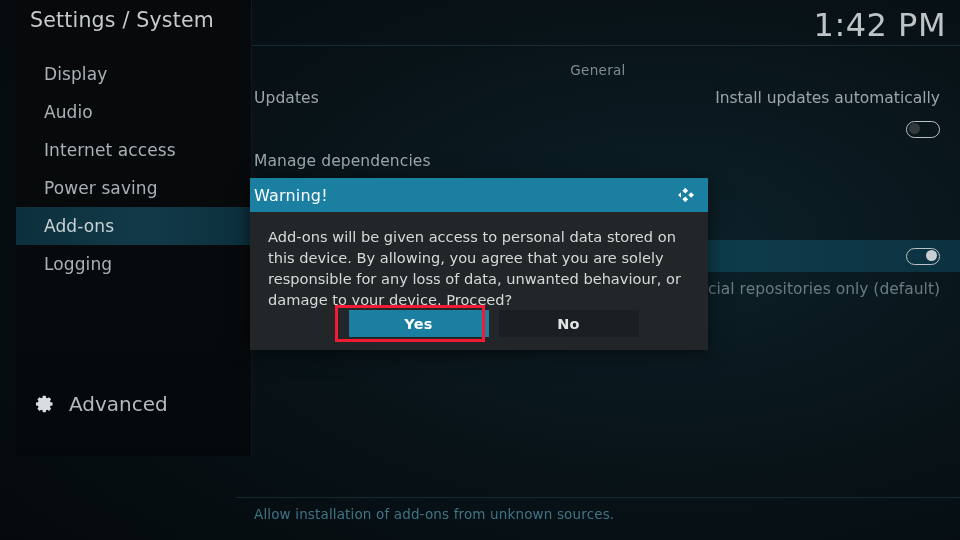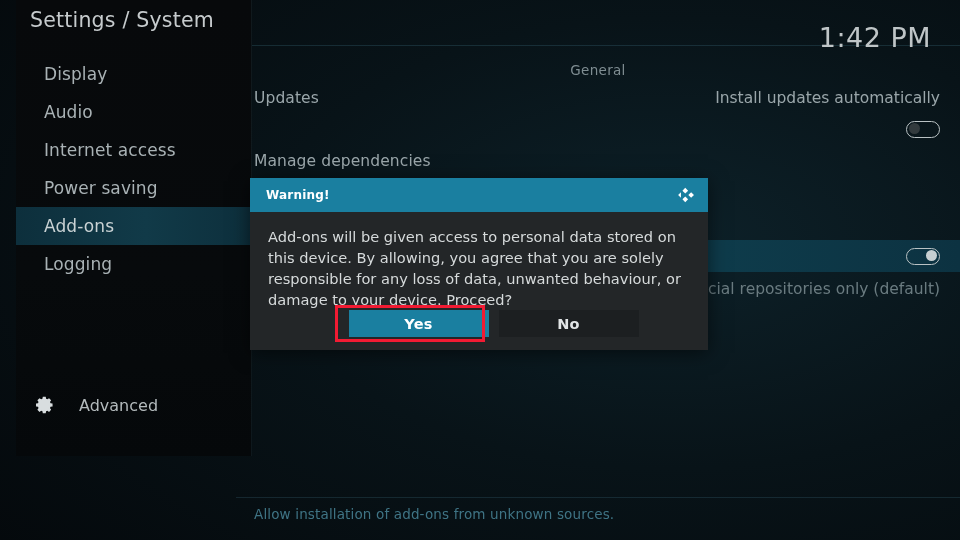--- a/index.html
+++ b/index.html
@@ -34,29 +34,28 @@
     font-size:17px; color:#a9b2b5; letter-spacing:.1px;
   }
   .side-item.selected {
     background:linear-gradient(90deg,#0d2f3c 0%,#113a48 55%,#0d2f3c 100%);
     color:#c9d2d4;
   }
   .advanced {
     position:absolute; left:18px; bottom:40px;
     display:flex; align-items:center; gap:13px;
   }
-  .advanced .label { font-size:16px; color:#b3babc;margin-left:10px; }
+  .advanced .label { font-size:20px; color:#b3babc; }
   .gear { width:22px; height:22px; display:block; }
 
   
   .clock {
-    position:absolute; right:29px; top:6px;
-    font-size:27px; color:#bfc5c7; letter-spacing:.5px;
+    position:absolute; right:14px; top:6px;
+    font-size:32px; color:#bfc5c7; letter-spacing:.5px;
     z-index:4;
-    margin-top:16px;
   }
   .topline {
     position:absolute; left:236px; top:45px; width:724px; height:1px;
     background:rgba(60,110,125,.30);
     z-index:2;
   }
 
   
   .content { position:absolute; left:236px; top:45px; width:724px; height:495px; }
   .group-title {
@@ -104,21 +103,21 @@
     position:absolute; left:250px; top:178px; width:458px; height:172px;
     background:#232628;
     box-shadow:0 3px 18px rgba(0,0,0,.55);
     z-index:10;
   }
   .dlg-header {
     position:relative; height:34px; background:#1a7fa0;
     display:flex; align-items:center;
   }
   .dlg-title {
-    margin-left:16px; font-size:12px; font-weight:bold; color:#ffffff;
+    margin-left:4px; font-size:16px; font-weight:normal; color:#ffffff;
     letter-spacing:.2px;
   }
   .kodi-logo { position:absolute; right:11px; top:6px; width:22px; height:22px; }
   .dlg-body {
     padding:14px 18px 0 18px;
     font-size:14.6px; line-height:21px; color:#d6dadb;
   }
   .dlg-buttons {
     position:absolute; left:0; bottom:13px; width:458px;
     display:flex; justify-content:center; gap:10px;padding-left:29px;

